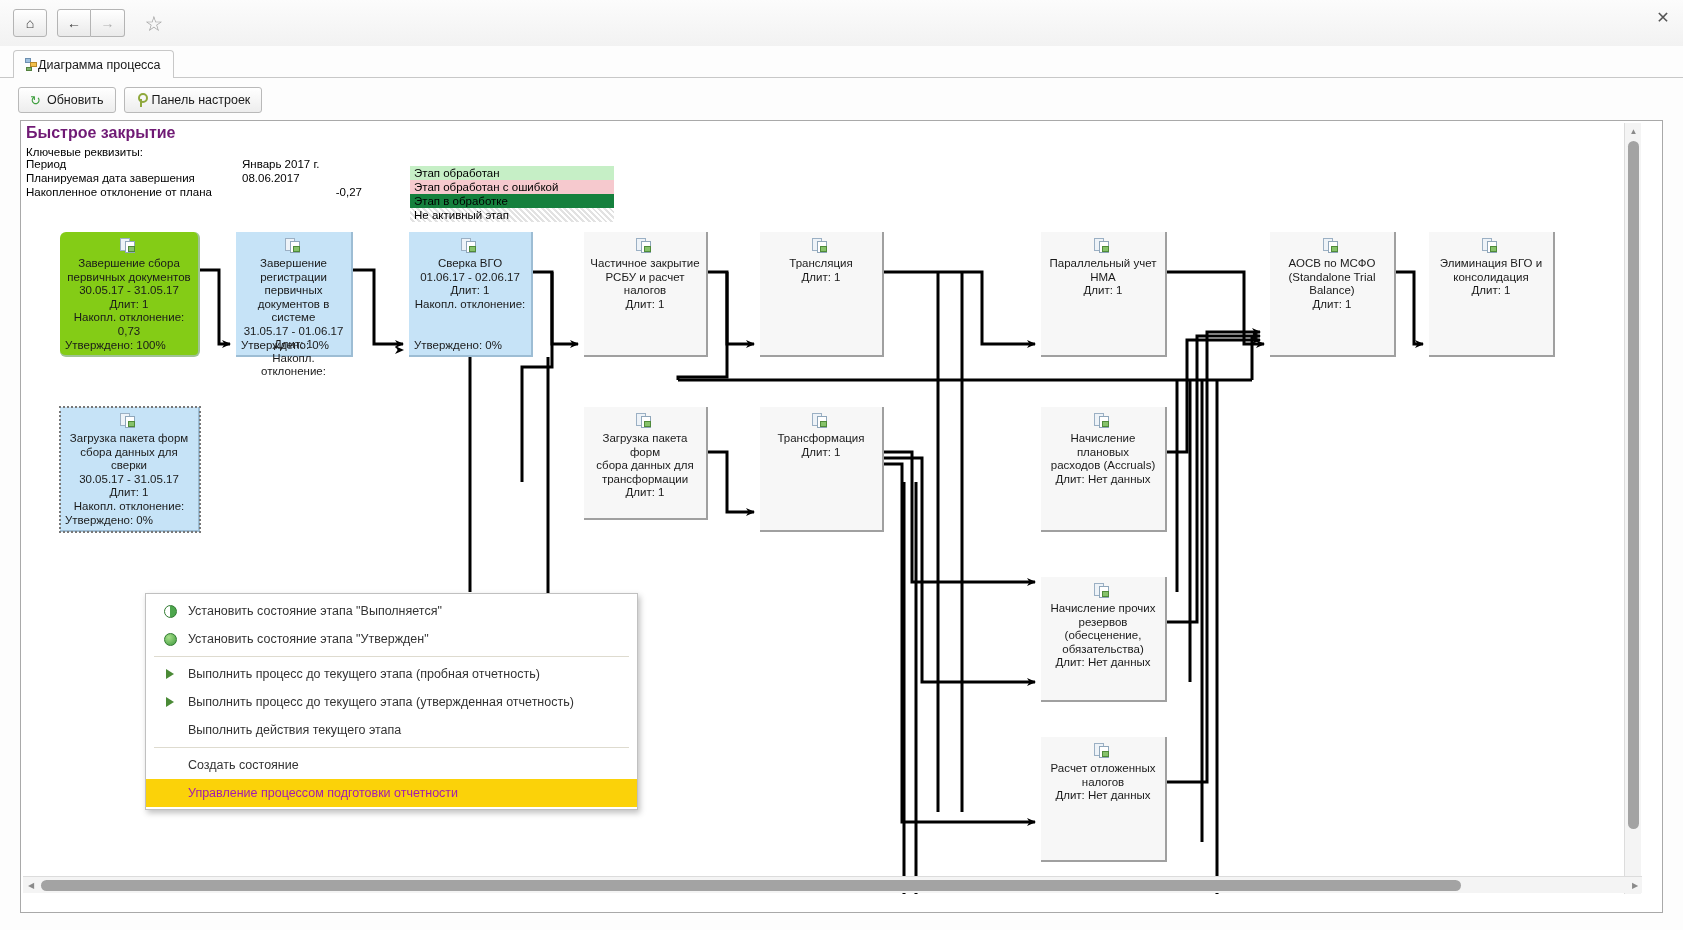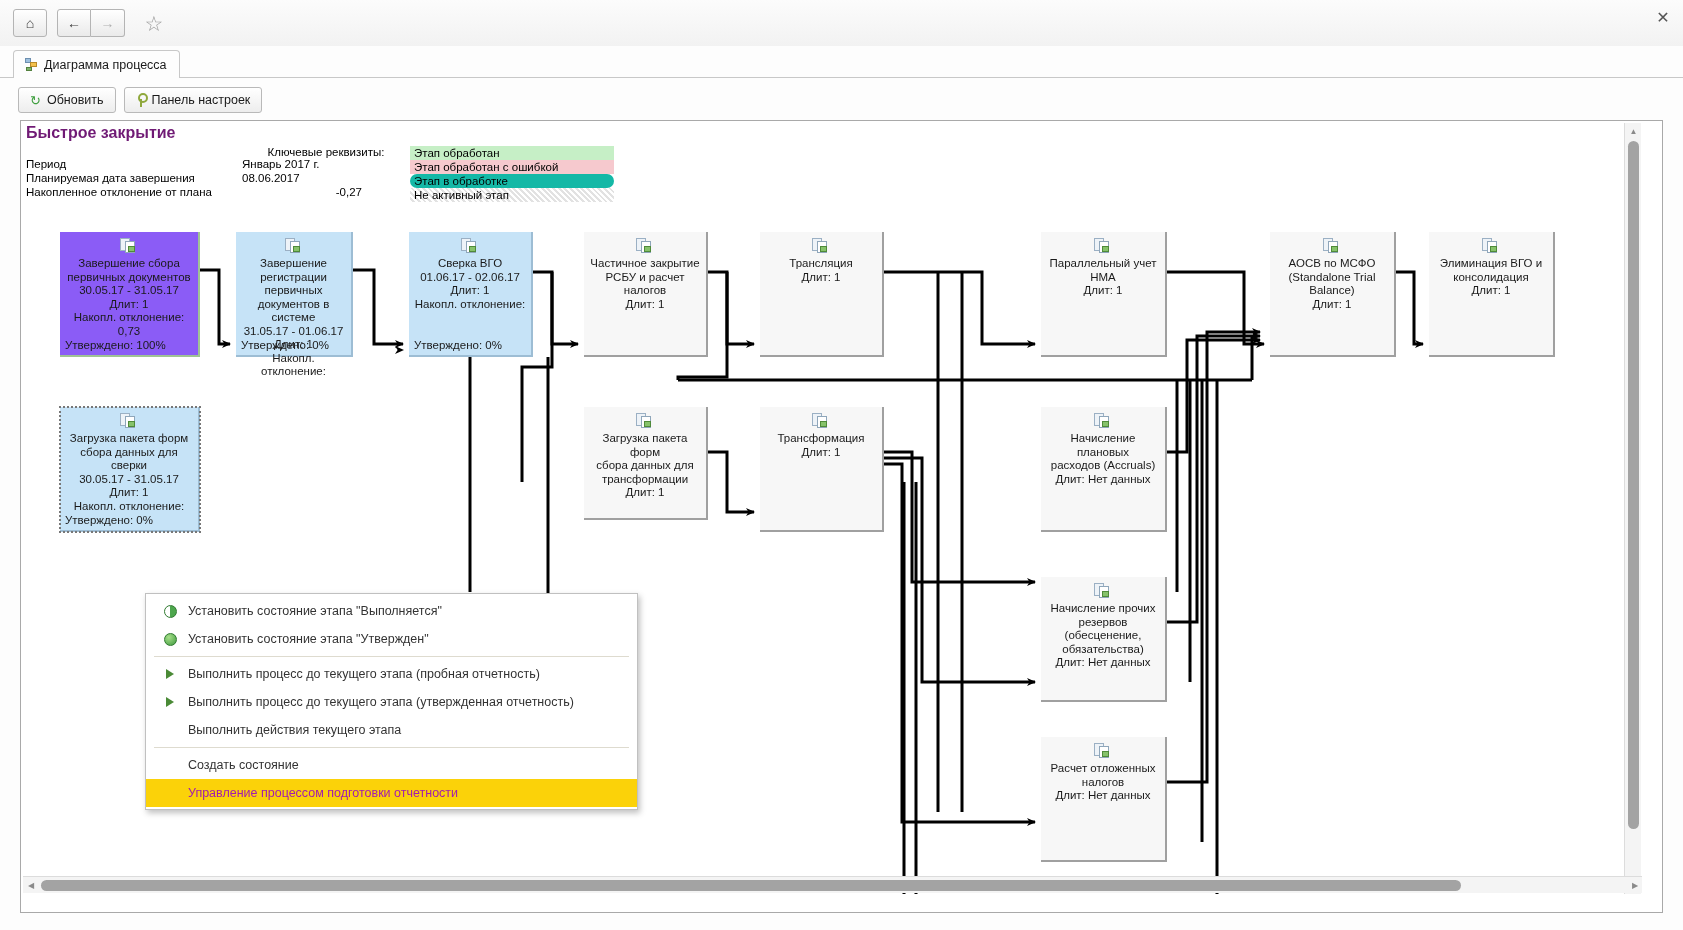--- a/index.html
+++ b/index.html
@@ -58,21 +58,21 @@
   .tabstrip::after {
     content: ""; position: absolute; left: 0; bottom: 0; width: 1683px; height: 1px;
     background: #c8c8c8;
   }
   .tab {
     position: absolute; left: 13px; top: 4px;
     height: 28px; padding: 0 12px 0 10px;
     border: 1px solid #c8c8c8; border-bottom: none;
     border-radius: 4px 4px 0 0;
     background: #fdfdfd;
-    display: flex; align-items: center; gap: 6px;
+    display: flex; align-items: center; 
     font-size: 12.5px; color: #1a1a1a; z-index: 3;
   }
   .tab-icon { width: 14px; height: 14px; position: relative; display: inline-block; }
   .tab-icon i {
     position: absolute; display: block; border: 1px solid #6d8fb0;
   }
   .tab-icon i.a { left: 1px; top: 0px; width: 6px; height: 5px; background: #9ec0de; }
   .tab-icon i.b { left: 6px; top: 4px; width: 7px; height: 5px; background: #f3c04b; border-color: #b8892a; }
   .tab-icon i.c { left: 2px; top: 9px; width: 6px; height: 4px; background: #7fb36b; border-color: #53813f; }
 
@@ -110,50 +110,50 @@
   .canvas {
     position: absolute; left: 1px; top: 1px;
     width: 1620px; height: 772px;
     background: #ffffff;
     overflow: hidden;
   }
 
   
   .hdr { position: absolute; left: 4px; top: 2px; width: 600px; }
   .hdr-title { font-size: 16px; font-weight: bold; color: #701a75; }
-  .hdr-sub { font-size: 11.5px; color: #000; margin-top: 4px; text-align: center; }
+  .hdr-sub { font-size: 11.5px; color: #000; margin-top: 4px; }
   .kv { position: relative; height: 14px; font-size: 11.5px; color: #000; }
   .kv .k { position: absolute; left: 0; }
   .kv .v { position: absolute; left: 216px; }
   .kv .v.num { left: 216px; width: 120px; text-align: right; }
-  .legend { position: absolute; left: 388px; top: 24px; width: 204px; }
+  .legend { position: absolute; left: 388px; top: 44px; width: 204px; }
   .legend div {
     height: 14px; font-size: 11.5px; padding-left: 4px; line-height: 14px; color: #000;
   }
   .lg-done { background: #c6efc6; }
   .lg-error { background: #f6c9ce; }
-  .lg-proc  { background: #14b8a6; border-radius: 7px; }
+  .lg-proc  { background: #15803d; }
   .lg-inactive {
     color: #a9a9a9;
     background-color: #f0f0f0;
     background-image: repeating-linear-gradient(45deg, #ffffff 0 2px, #e2e2e2 2px 4px);
   }
 
   
   .stage {
     position: absolute;
     background: #f7f7f7;
     border-right: 2px solid #a0a0a0;
     border-bottom: 2px solid #a0a0a0;
     font-size: 11.5px; color: #1a1a1a;
     text-align: center;
     padding: 4px 4px 0 4px;
     z-index: 2;
   }
-  .stage.green { background: #8b5cf6; border-right-color: #9fc394; border-bottom-color: #9fc394; }
+  .stage.green { background: #84cc16; border-right-color: #9fc394; border-bottom-color: #9fc394; border-radius: 6px; }
   .stage.blue  { background: #c6e3f7; border-right-color: #9dbdd4; border-bottom-color: #9dbdd4; }
   .stage .sicon {
     width: 18px; height: 16px; margin: 2px auto 3px auto; position: relative;
   }
   .stage .sicon i { position: absolute; display: block; }
   .stage .sicon i.p1 { left: 0; top: 0; width: 10px; height: 13px; background: #eef3f8; border: 1px solid #9bb0c4; }
   .stage .sicon i.p2 { left: 5px; top: 3px; width: 10px; height: 12px; background: #ffffff; border: 1px solid #8fa6ba; }
   .stage .sicon i.p3 { left: 8px; top: 8px; width: 7px; height: 6px; background: #86c26a; border: 1px solid #4f8a39; }
   .stage .ln { line-height: 13.5px; }
   .stage .appr {

